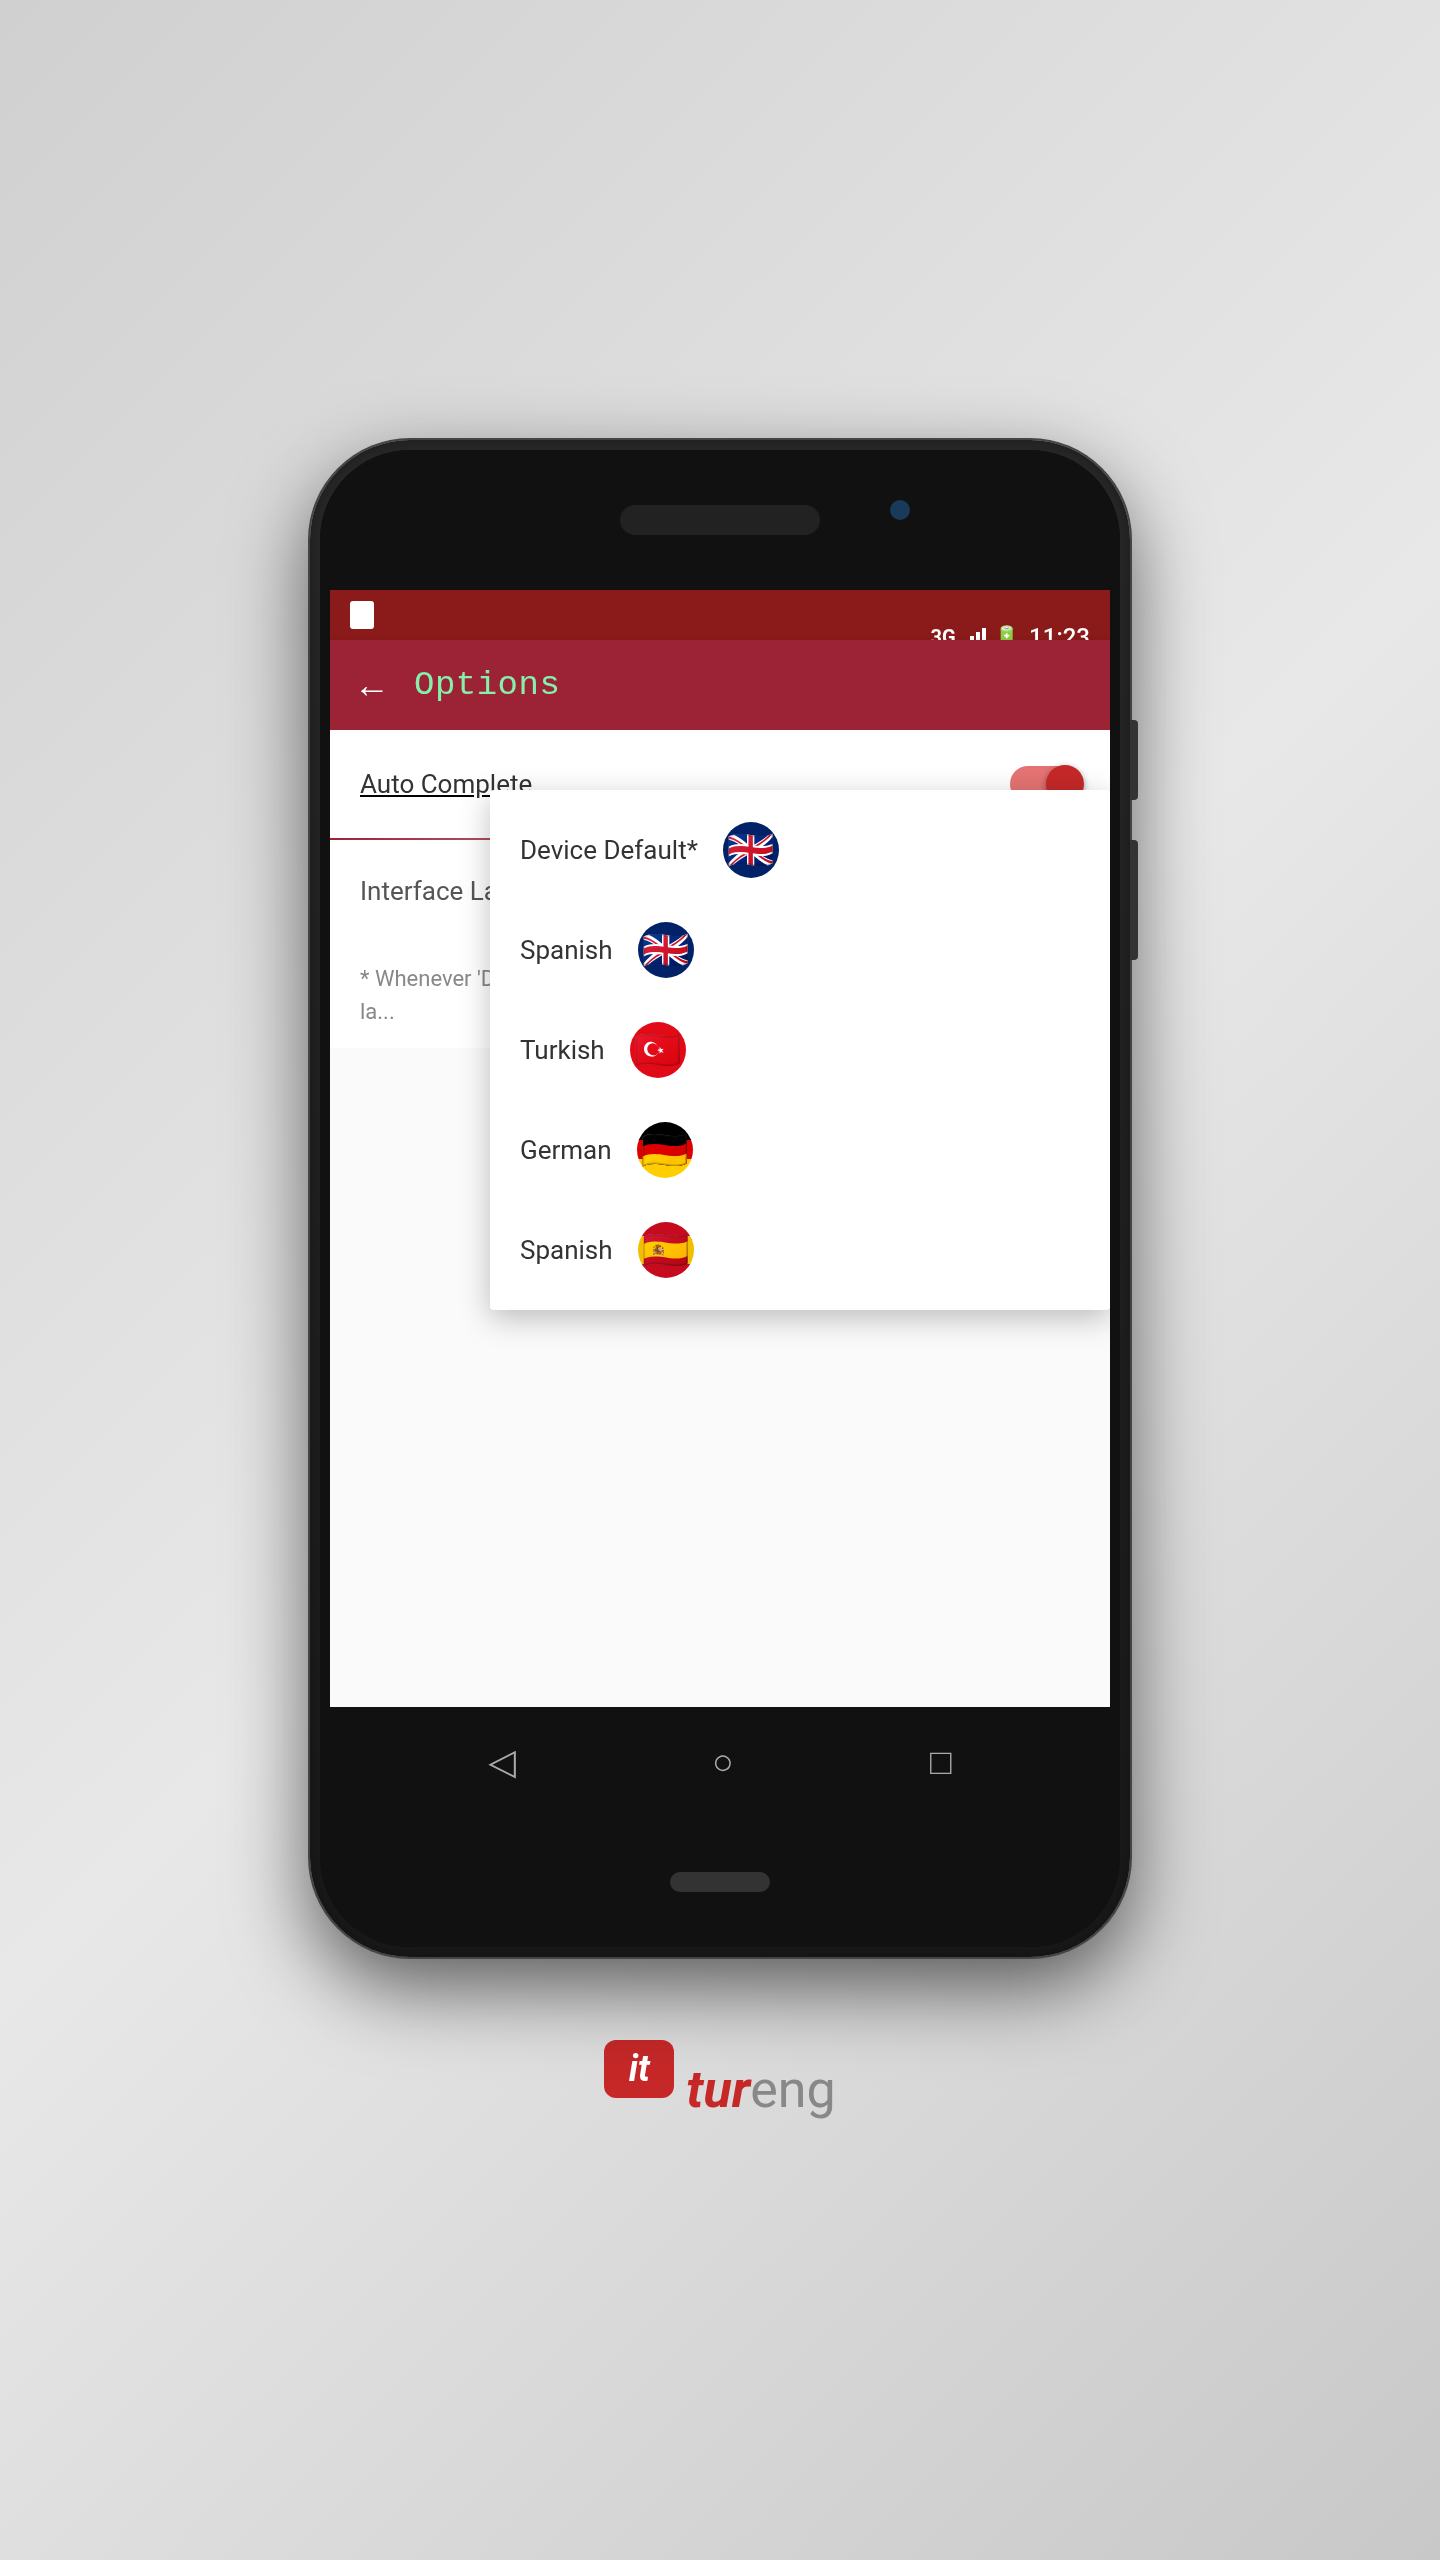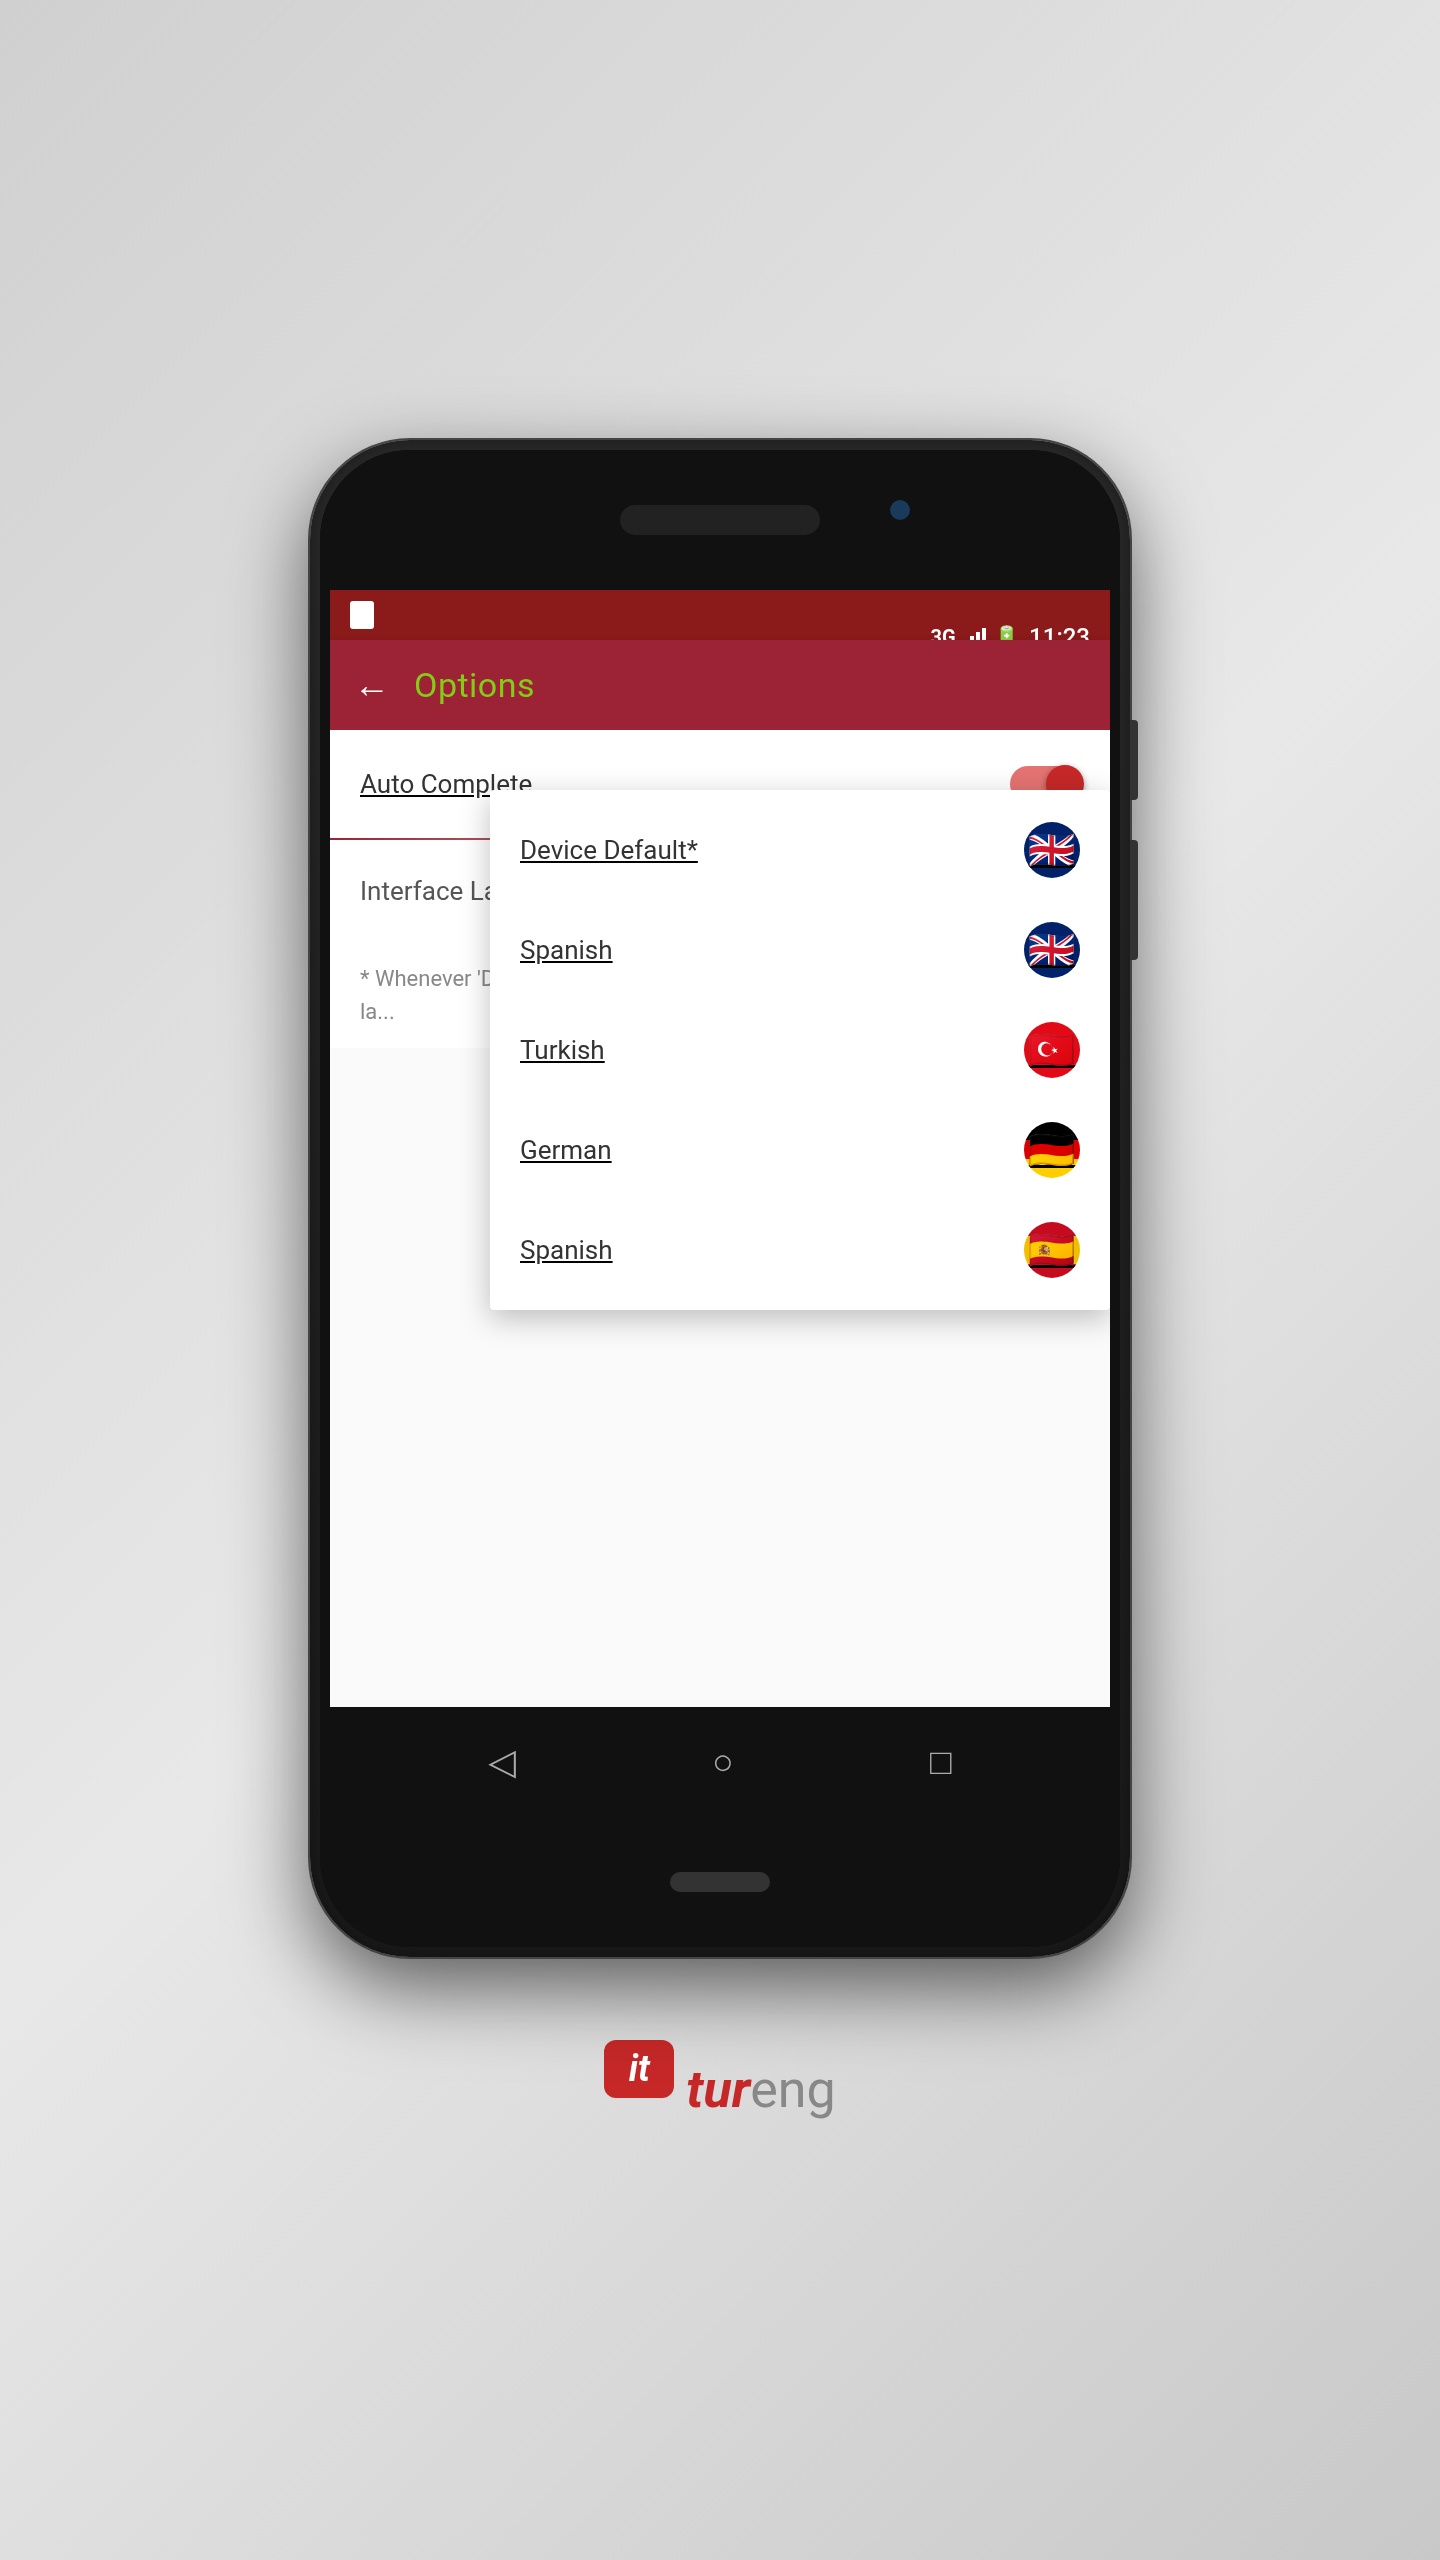--- a/index.html
+++ b/index.html
@@ -158,24 +158,25 @@
     }
 
     .back-arrow {
       color: white;
       font-size: 36px;
       margin-right: 24px;
       cursor: pointer;
     }
 
     .page-title {
-      color: #84cc16;
+      color: #86efac;
       font-size: 34px;
       font-weight: 400;
       letter-spacing: 0.5px;
+      font-family: Liberation Mono, monospace;
     }
 
     
     .content-area {
       flex: 1;
       background: #fafafa;
       overflow: hidden;
       position: relative;
     }
 
@@ -256,25 +257,24 @@
       background: white;
       border-radius: 4px;
       box-shadow: 0 8px 30px rgba(0,0,0,0.25);
       z-index: 100;
       padding: 10px 0;
     }
 
     .dropdown-item {
       display: flex;
       align-items: center;
-      justify-content: space-between;
+      justify-content: flex-start;
       padding: 22px 30px;
-      gap: 32px;
+      gap: 25px;
       cursor: pointer;
-      text-decoration: underline;
     }
 
     .dropdown-item-label {
       font-size: 26px;
       color: #333;
     }
 
     .flag-circle {
       width: 56px;
       height: 56px;

